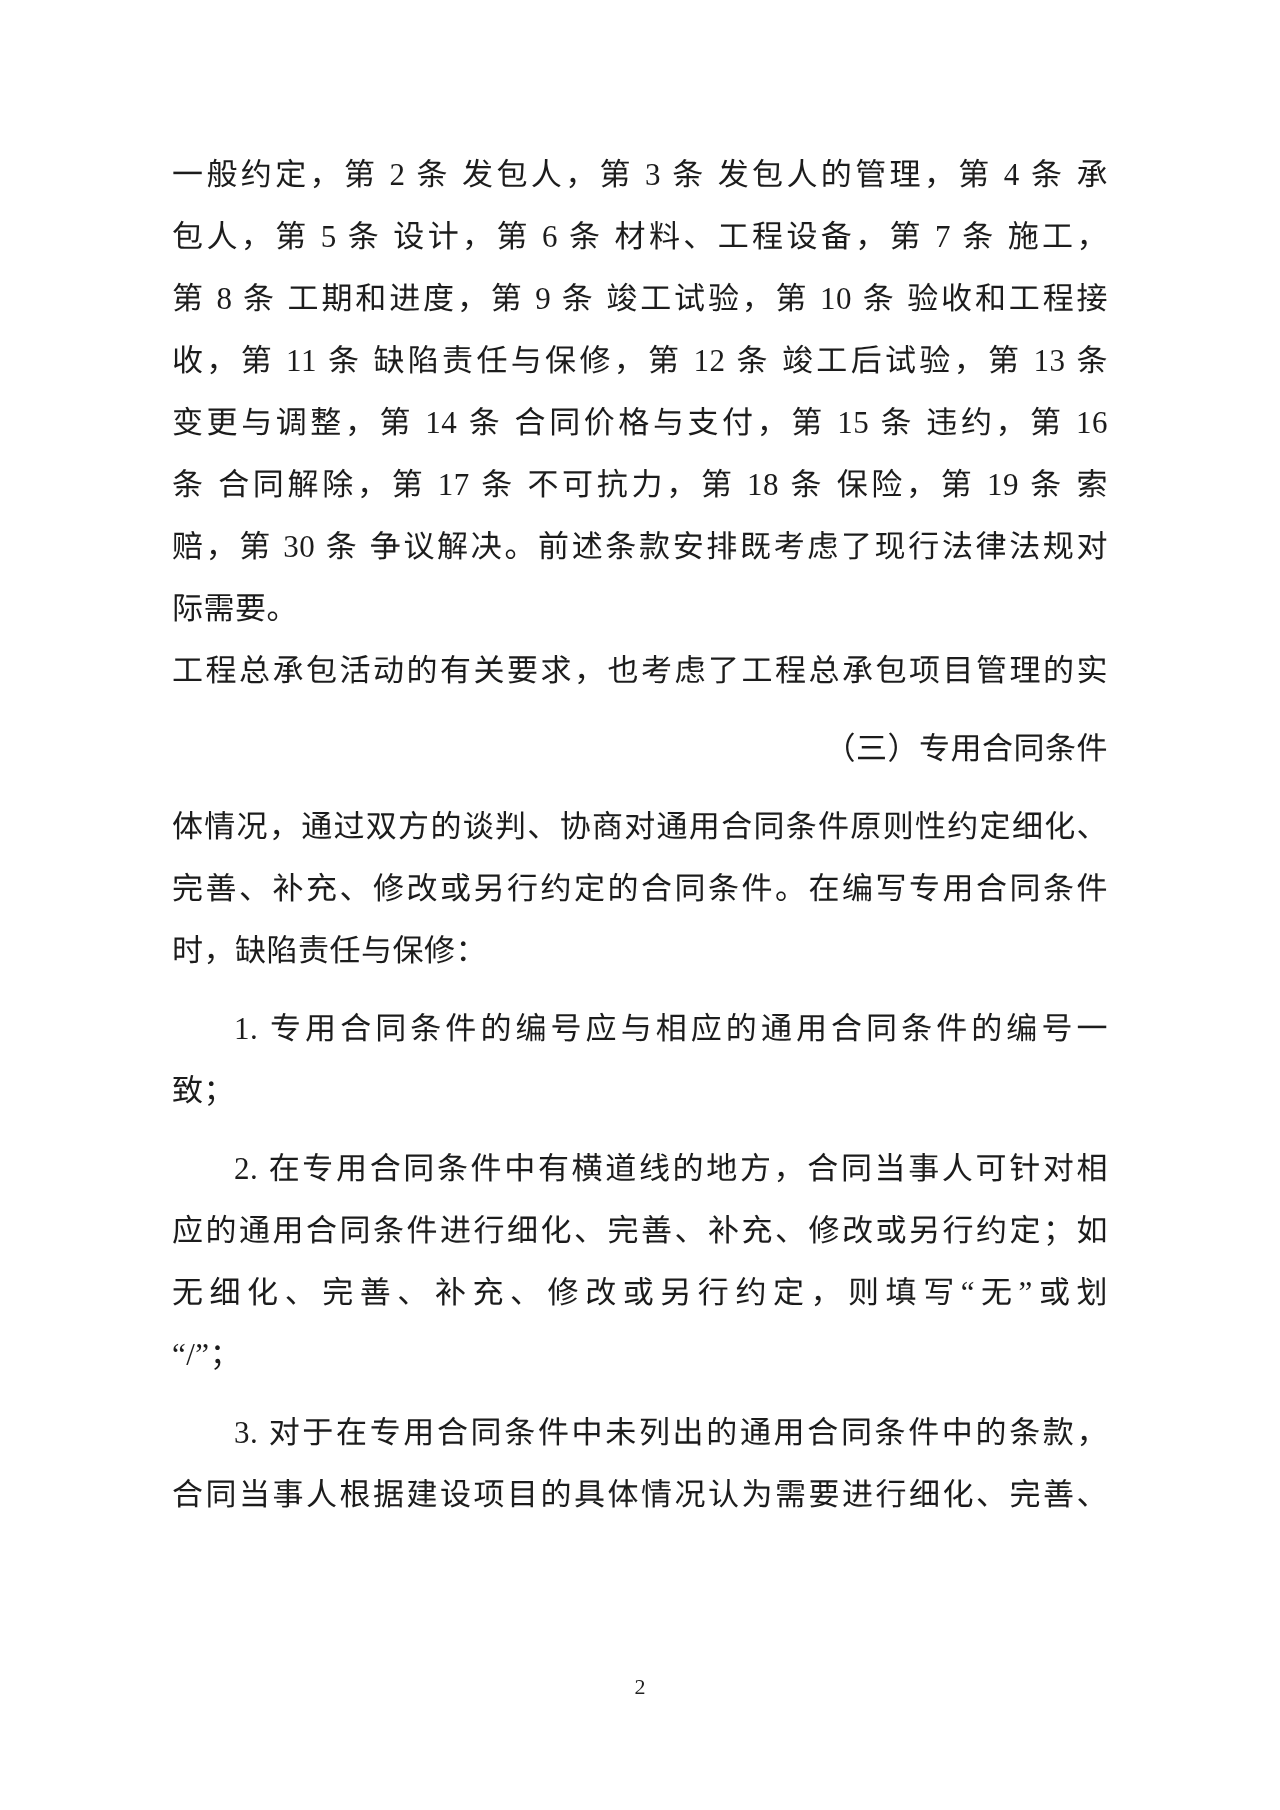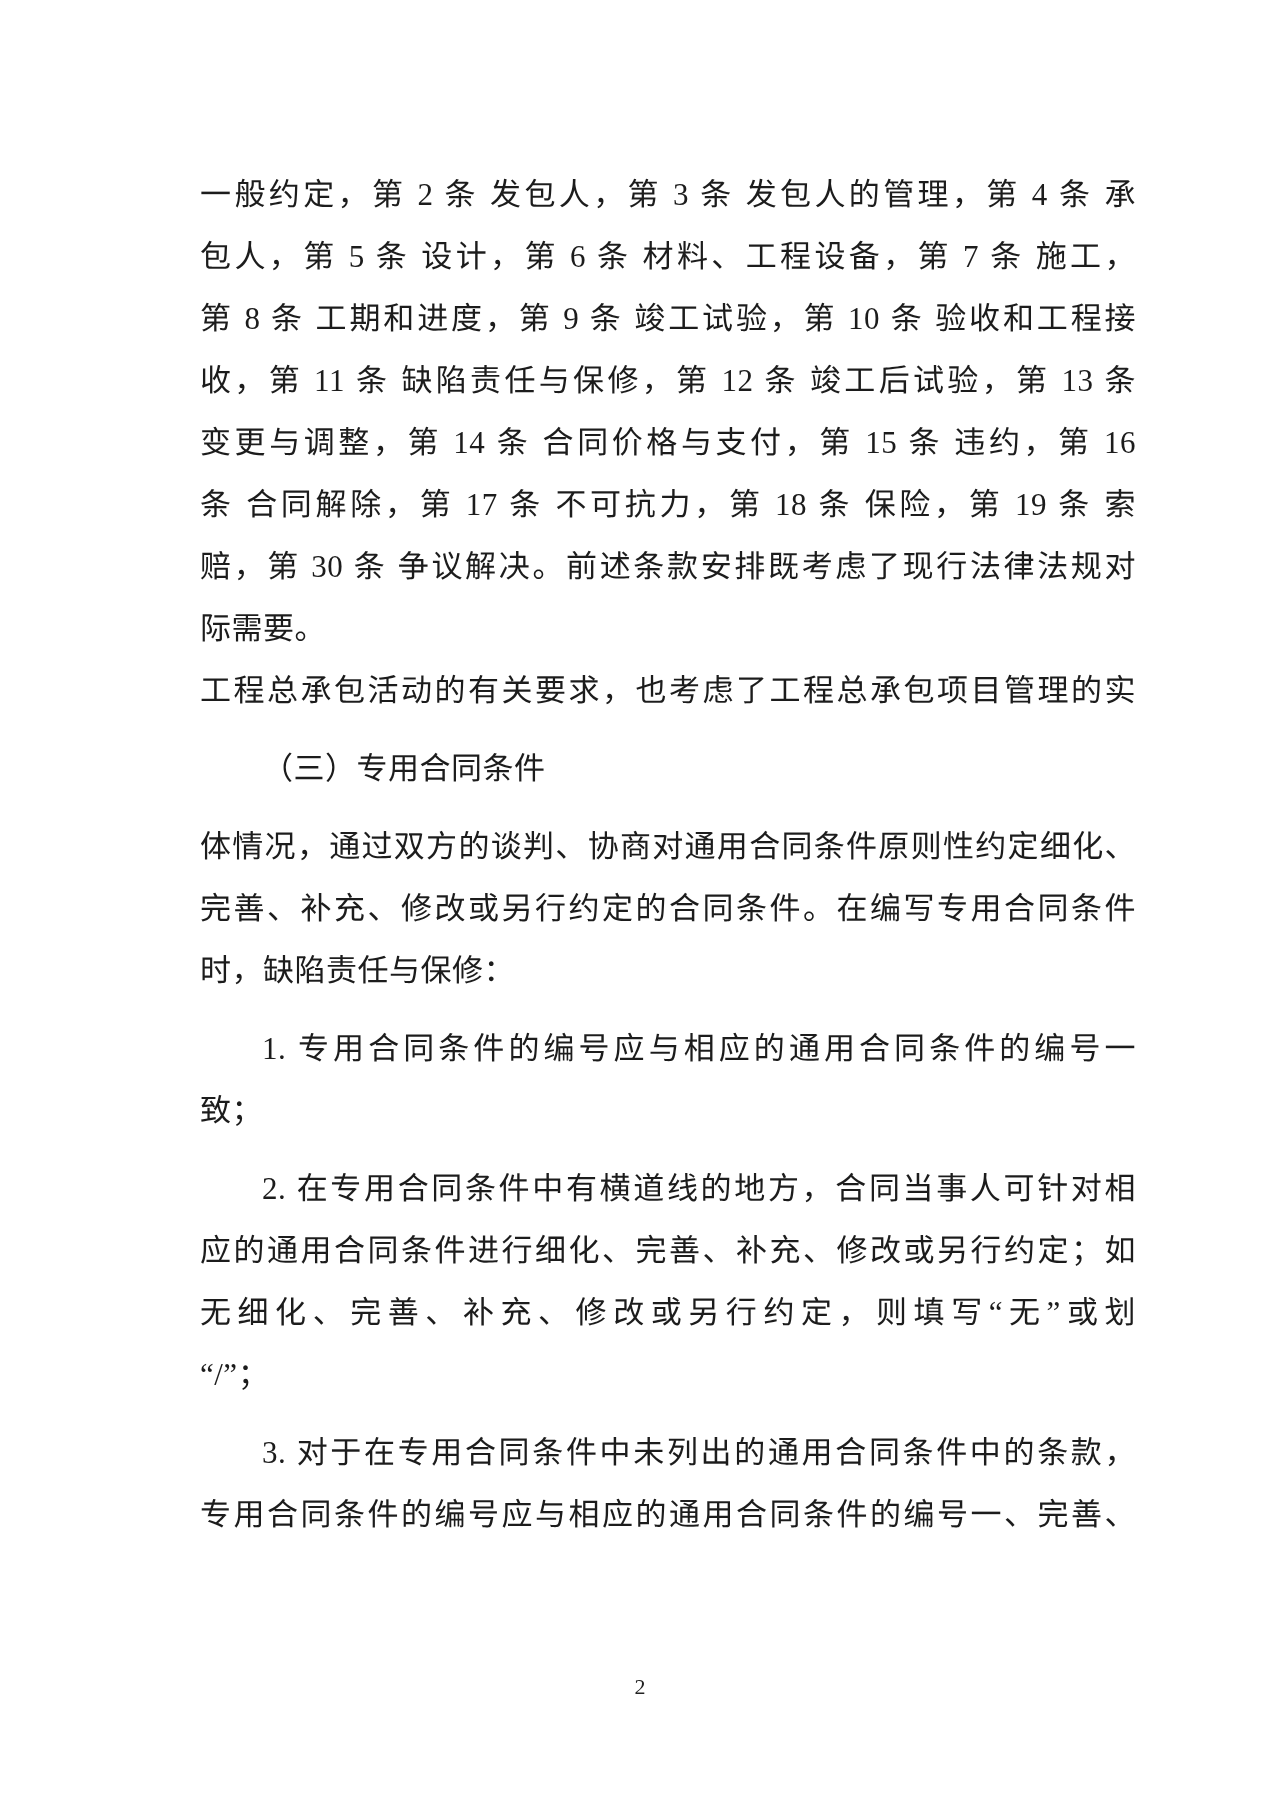--- a/index.html
+++ b/index.html
@@ -12,33 +12,33 @@
     width: 1280px;
     height: 1810px;
     background: #ffffff;
     overflow: hidden;
     font-family: "Liberation Serif", "DejaVu Serif", serif;
     color: #1c1c1c;
   }
   .content {
     position: absolute;
     left: 172px;
-    top: 164px;
+    top: 144px;
     width: 936px;
-    margin-left: 28px;
   }
   .para {
     margin: 0 0 16px 0;
     font-size: 31px;
     line-height: 62px;
     font-weight: 400;
     letter-spacing: 0.5px;
   }
   .para.indent .line.first {
     padding-left: 62px;
+    text-align: right;
   }
   .line {
     height: 62px;
     overflow: hidden;
     white-space: nowrap;
   }
   .line.just {
     white-space: normal;
     text-align: justify;
     text-align-last: justify;
@@ -83,17 +83,17 @@
         <div class="line">致；</div>
       </div>
       <div class="para indent">
         <div class="line just first">2. 在专用合同条件中有横道线的地方，合同当事人可针对相</div>
         <div class="line just">应的通用合同条件进行细化、完善、补充、修改或另行约定；如</div>
         <div class="line just">无细化、完善、补充、修改或另行约定，则填写“无”或划</div>
         <div class="line">“/”；</div>
       </div>
       <div class="para indent">
         <div class="line just first">3. 对于在专用合同条件中未列出的通用合同条件中的条款，</div>
-        <div class="line just">专用合同条件的编号应与相应的通用合同条件的编号一、完善、</div>
+        <div class="line just">合同当事人根据建设项目的具体情况认为需要进行细化、完善、</div>
       </div>
     </div>
   <div class="pageno">2</div>
 </div>
 
 </body></html>

